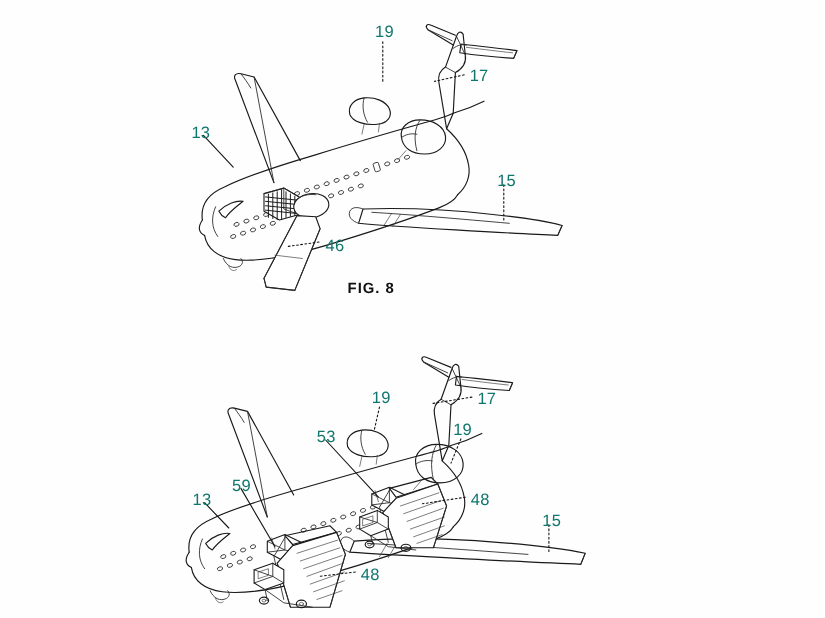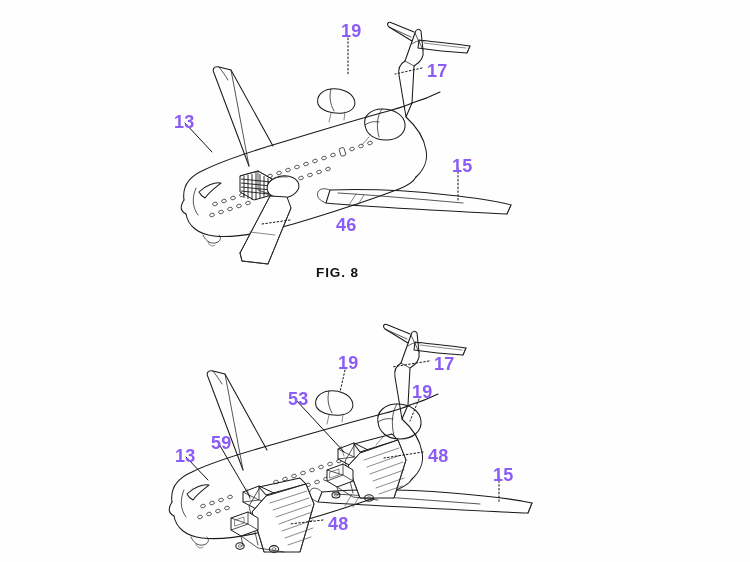--- a/index.html
+++ b/index.html
@@ -72,23 +72,23 @@
     stroke-width: 1.0;
     stroke-linecap: round;
   }
   .hatch-block {
     stroke: #1a1a1a;
     stroke-width: 0.9;
   }
   .ref-label {
     position: absolute;
     font-family: "Liberation Sans", sans-serif;
-    font-size: 18px;
-    font-weight: 700;
-    color: #8b5cf6;
+    font-size: 15px;
+    font-weight: 400;
+    color: #0f766e;
     letter-spacing: 0.2px;
     white-space: nowrap;
     line-height: 1;
   }
   .fig-caption {
     position: absolute;
     font-family: "Liberation Sans", sans-serif;
     font-size: 13.5px;
     font-weight: 700;
     color: #101010;
@@ -504,23 +504,23 @@
       <path class="leader-solid" d="M219,444 L250,497"></path>
       <path class="leader-solid" d="M296,400 L344,452"></path>
     </g>
 
   </svg>
 
   <div class="ref-label" style="left:174px; top:113px;">13</div>
   <div class="ref-label" style="left:452px; top:157px;">15</div>
   <div class="ref-label" style="left:427px; top:62px;">17</div>
   <div class="ref-label" style="left:341px; top:22px;">19</div>
-  <div class="ref-label" style="left:296px; top:216px;margin-left:40px;">46</div>
-
-  <div class="fig-caption" style="left:316px; top:266px;text-align:center;">FIG. 8</div>
+  <div class="ref-label" style="left:296px; top:216px;">46</div>
+
+  <div class="fig-caption" style="left:316px; top:255px;text-align:center;">FIG. 8</div>
 
   <div class="ref-label" style="left:175px; top:447px;">13</div>
   <div class="ref-label" style="left:493px; top:466px;">15</div>
   <div class="ref-label" style="left:434px; top:355px;">17</div>
   <div class="ref-label" style="left:338px; top:354px;">19</div>
   <div class="ref-label" style="left:412px; top:383px;">19</div>
   <div class="ref-label" style="left:428px; top:447px;">48</div>
   <div class="ref-label" style="left:328px; top:515px;">48</div>
   <div class="ref-label" style="left:211px; top:434px;">59</div>
   <div class="ref-label" style="left:288px; top:390px;">53</div>

